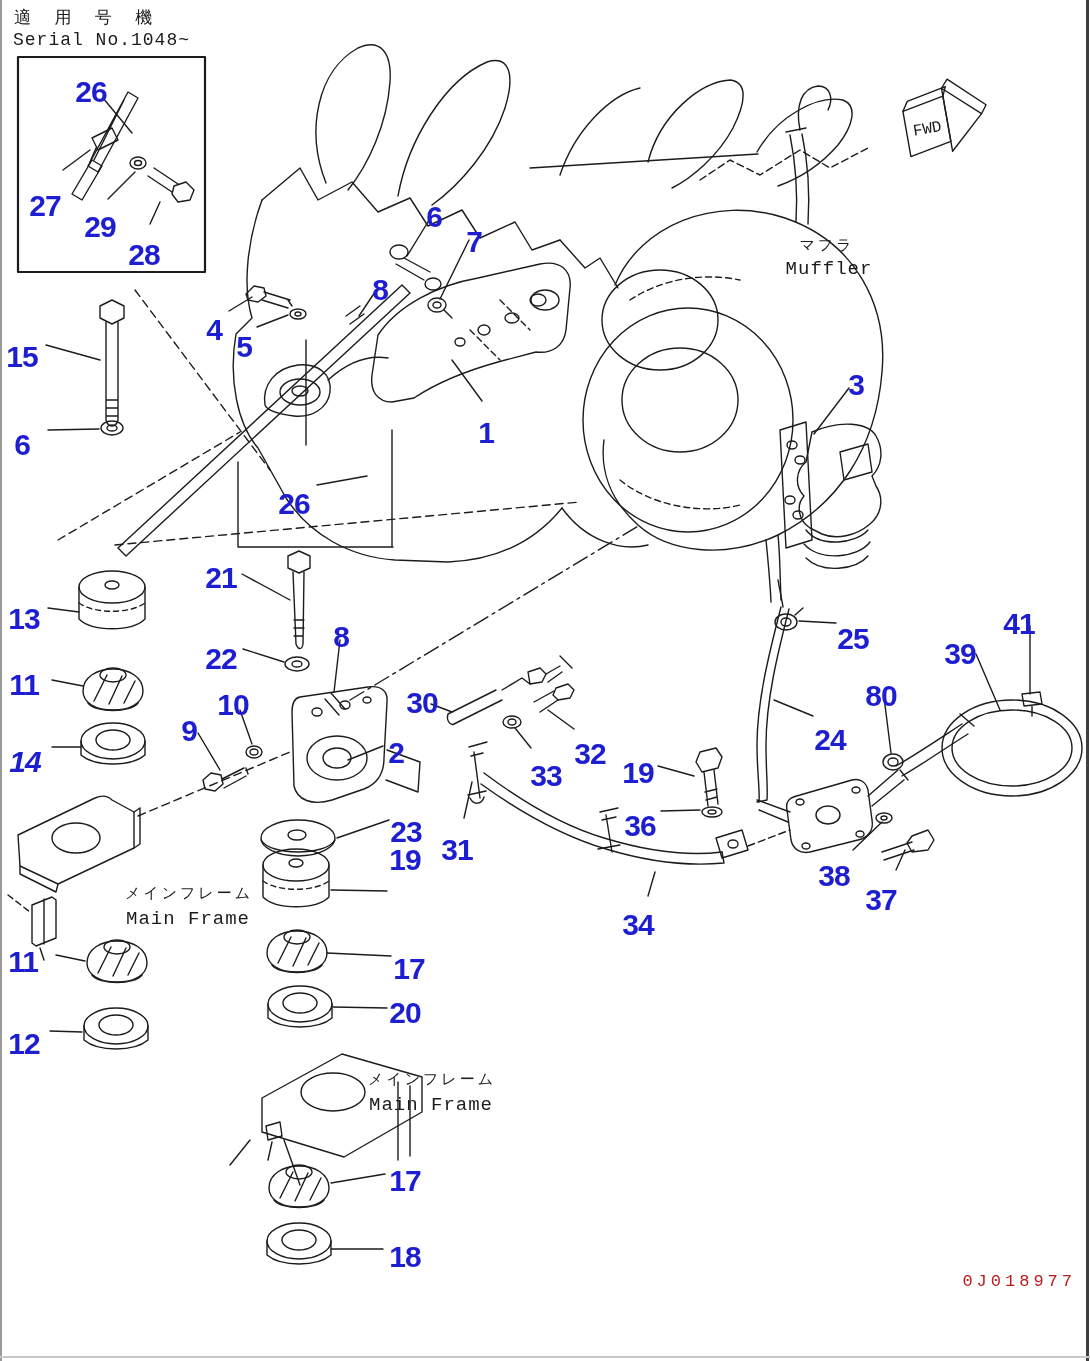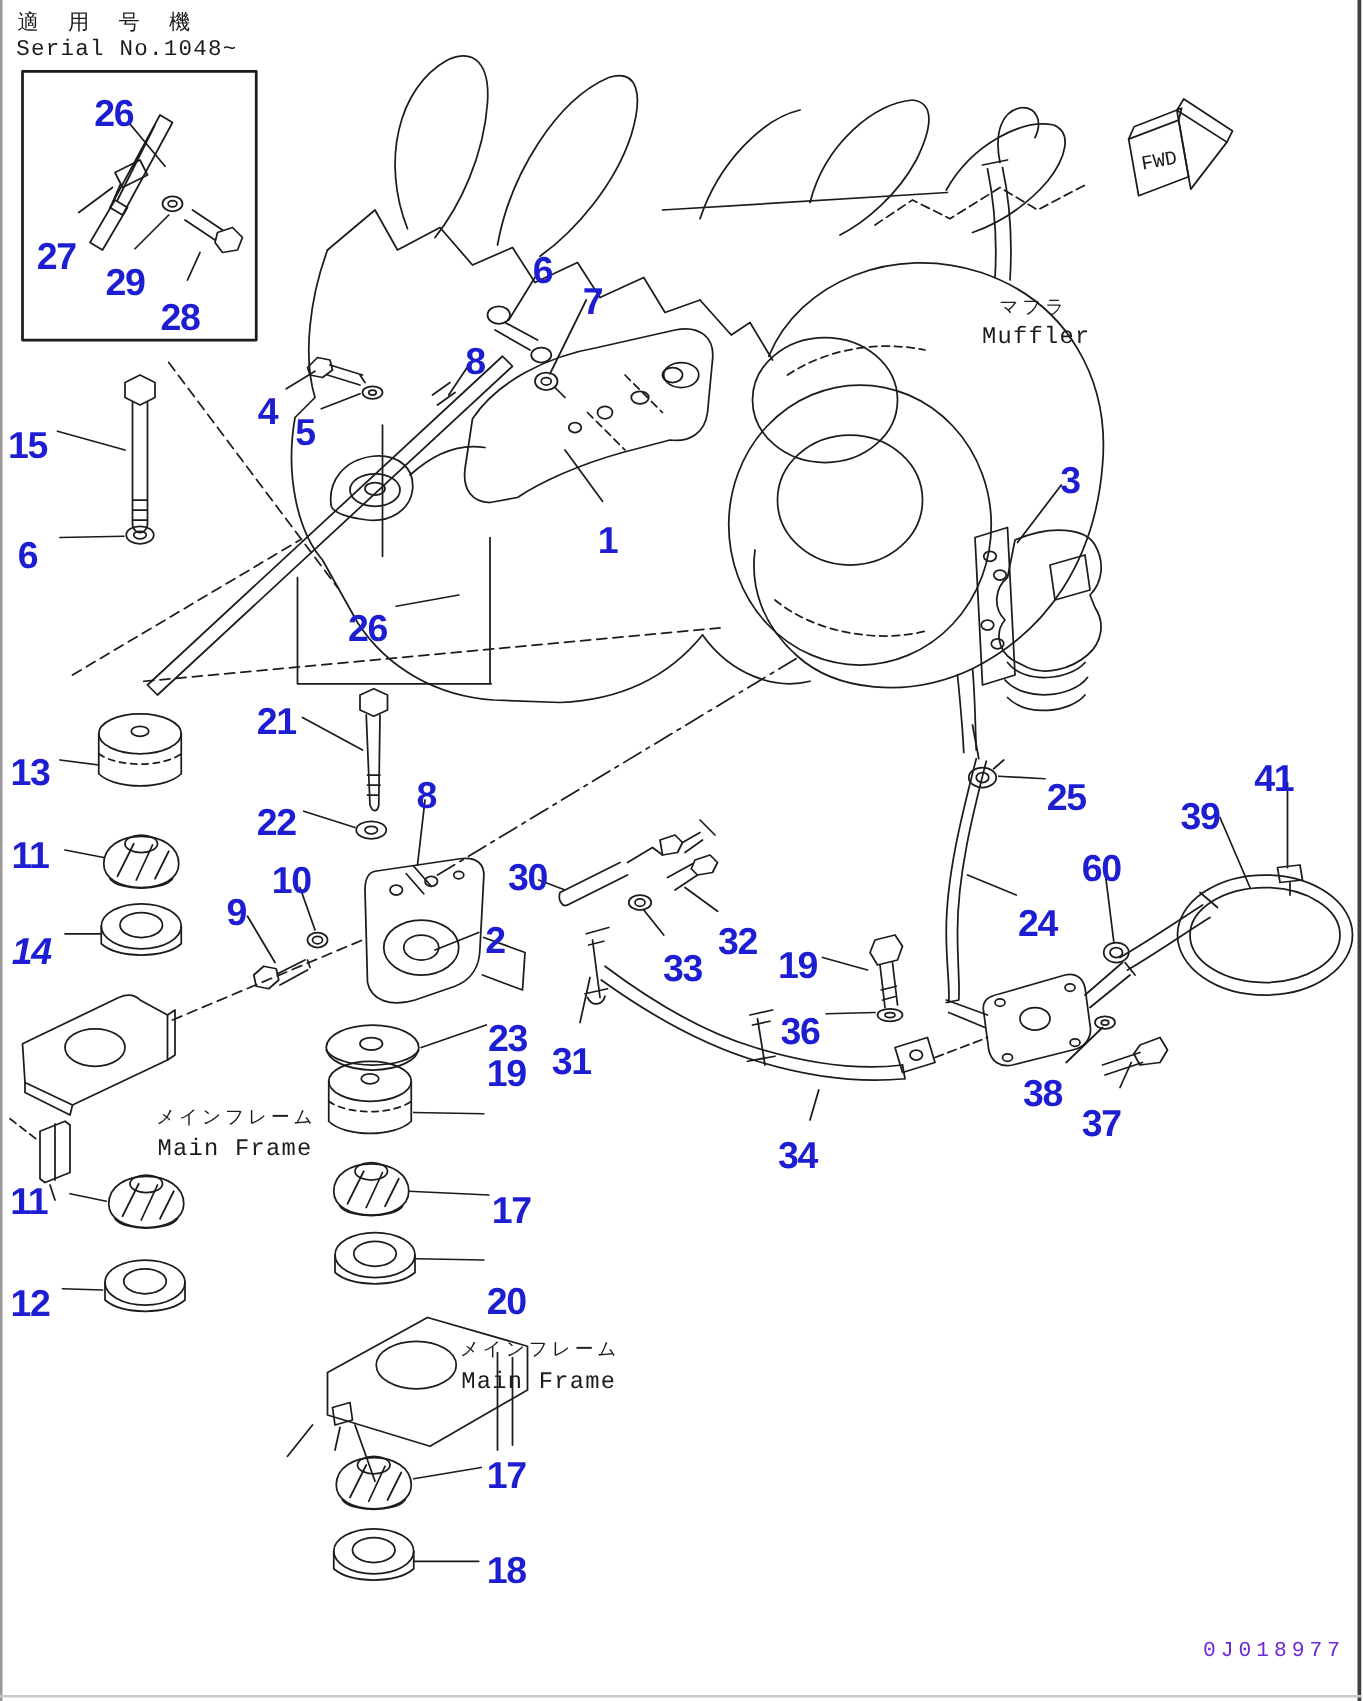--- a/index.html
+++ b/index.html
@@ -16,21 +16,21 @@
            font:700 30px "Liberation Sans",sans-serif;color:#1d1dd2;letter-spacing:-1px;
            white-space:nowrap;margin-top:16px;}
   .anno{position:absolute;transform:translateX(-50%);color:#1c1c1c;white-space:nowrap;}
   .anno.jp{font:15px "DejaVu Sans",sans-serif;letter-spacing:3px;}
   .anno.en{font:19px "Liberation Mono",monospace;letter-spacing:1px;}
   .hdr-jp{position:absolute;left:14px;top:6px;font:17px "DejaVu Sans",sans-serif;
           letter-spacing:9px;color:#1c1c1c;}
   .hdr-serial{position:absolute;left:13px;top:30px;font:18px "Liberation Mono",monospace;
           letter-spacing:1px;color:#1c1c1c;}
   .doc-number{position:absolute;right:14px;top:1272px;font:17px "Liberation Mono",monospace;
-          letter-spacing:4px;color:#6d28d9;margin-top:40px;}
+          letter-spacing:4px;color:#b91c1c;}
 </style>
 </head>
 <body>
 
 <div class="page">
 
   <svg class="art" width="1090" height="1361" viewBox="0 0 1090 1361">
     <defs>
       <g id="sym-insert">
         <ellipse cx="0" cy="-14" rx="13" ry="7"></ellipse>
@@ -316,36 +316,36 @@
       <div class="callout" style="left: 341px; top: 621px;">8</div>
       <div class="callout" style="left: 24px; top: 669px;">11</div>
       <div class="callout" style="left: 233px; top: 689px;">10</div>
       <div class="callout" style="left: 422px; top: 687px;">30</div>
       <div class="callout" style="left: 25px; top: 746px; font-style: italic;">14</div>
       <div class="callout" style="left: 189px; top: 715px;">9</div>
       <div class="callout" style="left: 396px; top: 737px;">2</div>
       <div class="callout" style="left: 853px; top: 623px;">25</div>
       <div class="callout" style="left: 1019px; top: 608px;">41</div>
       <div class="callout" style="left: 960px; top: 638px;">39</div>
-      <div class="callout" style="left: 881px; top: 680px;">60</div>
+      <div class="callout" style="left: 881px; top: 680px;">80</div>
       <div class="callout" style="left: 830px; top: 724px;">24</div>
       <div class="callout" style="left: 590px; top: 738px;">32</div>
       <div class="callout" style="left: 546px; top: 760px;">33</div>
       <div class="callout" style="left: 638px; top: 757px;">19</div>
       <div class="callout" style="left: 406px; top: 816px;">23</div>
       <div class="callout" style="left: 457px; top: 834px;">31</div>
       <div class="callout" style="left: 640px; top: 810px;">36</div>
       <div class="callout" style="left: 834px; top: 860px;">38</div>
       <div class="callout" style="left: 405px; top: 844px;">19</div>
       <div class="callout" style="left: 881px; top: 884px;">37</div>
       <div class="callout" style="left: 638px; top: 909px;">34</div>
       <div class="callout" style="left: 23px; top: 946px;">11</div>
       <div class="callout" style="left: 409px; top: 953px;">17</div>
       <div class="callout" style="left: 24px; top: 1028px;">12</div>
-      <div class="callout" style="left: 405px; top: 1026px; text-align: right;">20</div>
+      <div class="callout" style="left: 405px; top: 997px; text-align: right;">20</div>
       <div class="callout" style="left: 405px; top: 1165px;">17</div>
       <div class="callout" style="left: 405px; top: 1241px;">18</div>
     </div>
 
   <div class="edge-left"></div>
   <div class="edge-right"></div>
   <div class="edge-bottom"></div>
 </div>
 
 </body></html>

